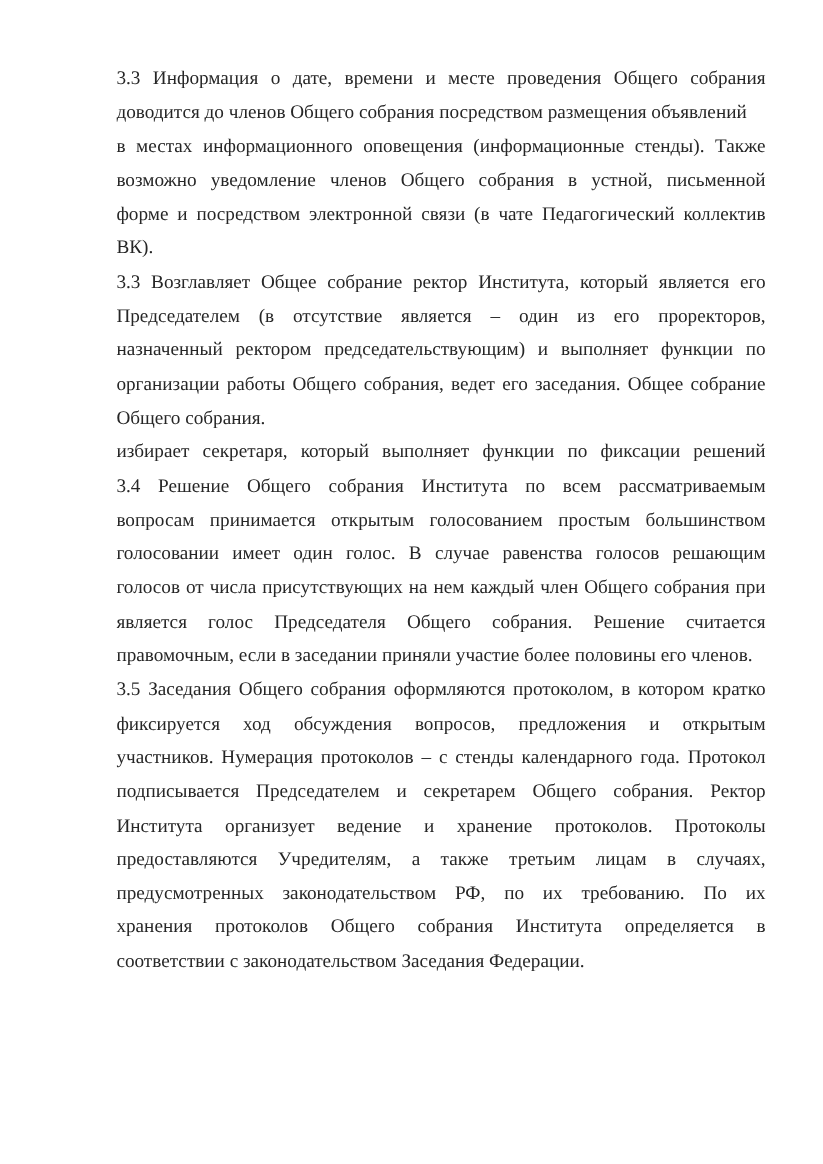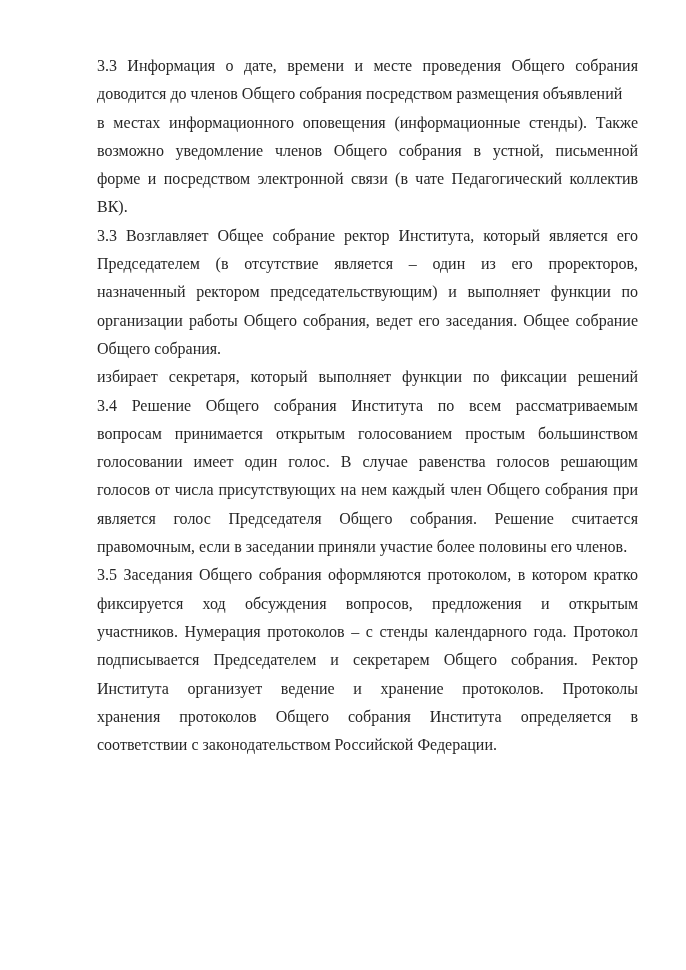--- a/index.html
+++ b/index.html
@@ -71,18 +71,20 @@
       <div class="line">является голос Председателя Общего собрания. Решение считается</div>
       <div class="line endline">правомочным, если в заседании приняли участие более половины его членов.</div>
     </div>
 
     <div class="para">
       <div class="line">3.5 Заседания Общего собрания оформляются протоколом, в котором кратко</div>
       <div class="line">фиксируется ход обсуждения вопросов, предложения и открытым</div>
       <div class="line">участников. Нумерация протоколов – с стенды календарного года. Протокол</div>
       <div class="line">подписывается Председателем и секретарем Общего собрания. Ректор</div>
       <div class="line">Института организует ведение и хранение протоколов. Протоколы</div>
+      <div class="line">предоставляются Учредителям, а также третьим лицам в случаях,</div>
+      <div class="line">предусмотренных законодательством РФ, по их требованию. По их</div>
       <div class="line">хранения протоколов Общего собрания Института определяется в</div>
-      <div class="line endline">соответствии с законодательством Российской Федерации.</div>
+      <div class="line endline">соответствии с законодательством Заседания Федерации.</div>
     </div>
 
   </div>
 </div>
 
 </body></html>

